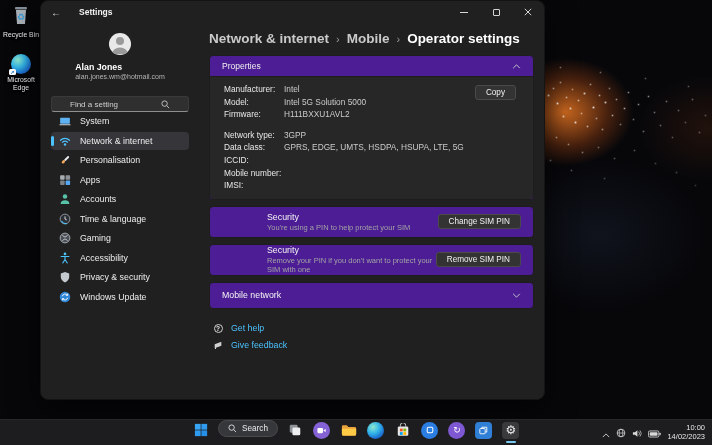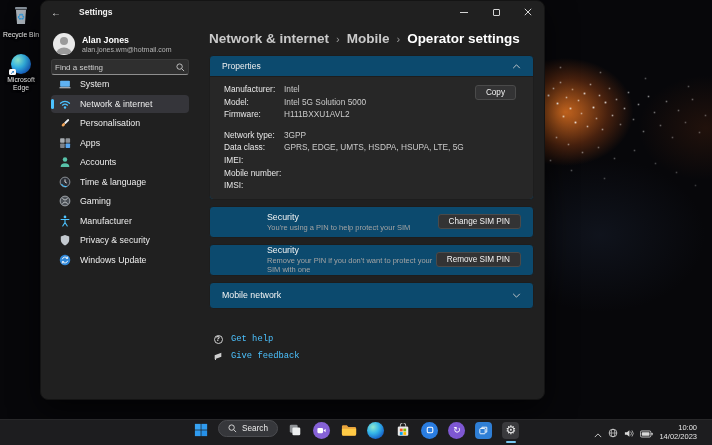--- a/index.html
+++ b/index.html
@@ -64,65 +64,65 @@
   .win-controls { margin-left:auto; display:flex; height:100%; }
   .wc { width:32px; display:flex; align-items:center; justify-content:center; }
   .wc-min i { display:block; width:8px; height:0; border-top:1px solid #d4d4d4; }
   .wc-max i { display:block; width:7px; height:7px; border:1px solid #d4d4d4; border-radius:1px; }
   .wc-close svg { display:block; }
 
   .win-body { flex:1; display:flex; min-height:0; }
 
   
   .sidebar { width:158px; flex:0 0 158px; padding:0 10px; }
-  .profile { margin-top:8px; display:flex; align-items:center; gap:7px; padding:2px; }
+  .profile { margin-top:8px; display:flex; align-items:center; gap:7px; padding:2px;flex-direction:column; }
   .avatar { width:22px; height:22px; border-radius:50%; background:#e9e9e9; overflow:hidden; flex:0 0 22px; }
   .p-name { font-size:8.8px; font-weight:bold; color:#fff; line-height:10px; }
   .p-email { font-size:7px; color:#b5b5b5; line-height:9px; }
-  .searchbox { margin-top:2px; height:16px; background:#2f2f2f; border:1px solid #3a3a3a; border-bottom:1px solid #8f8f8f;
-    border-radius:3px; display:flex; align-items:center; padding:0 3px; }
+  .searchbox { margin-top:13px; height:16px; background:#2f2f2f; border:1px solid #3a3a3a; border-bottom:1px solid #8f8f8f;
+    border-radius:3px; display:flex; align-items:center; padding:0 18px; }
   .searchbox input { flex:1; background:transparent; border:0; outline:0; color:#e0e0e0; font-size:8px; font-family:inherit; min-width:0; }
   .searchbox input::placeholder { color:#cfcfcf; }
   .nav { margin-top:0; }
   .nav-item { position:relative; height:18px; margin-bottom:1.5px; border-radius:4px; display:flex; align-items:center; padding:0 8px; }
   .nav-item.sel { background:#35353a; }
   .sel-pill { position:absolute; left:0; top:4px; width:2.6px; height:10px; border-radius:2px; background:#4cc2ff; }
   .nav-ico { width:12px; height:12px; margin-right:9px; flex:0 0 12px; display:flex; align-items:center; justify-content:center; }
   .nav-ico svg { display:block; }
   .nav-label { font-size:8.8px; color:#eeeeee; white-space:nowrap; }
 
   
   .main { flex:1; padding:0 10px; min-width:0; }
   .breadcrumb { margin:8px 0 9px 0; font-size:13.5px; font-weight:bold; display:flex; align-items:center; gap:7px; white-space:nowrap; }
   .bc-dim { color:#cacaca; }
   .bc-sep { color:#9a9a9a; font-size:11px; font-weight:normal; }
   .bc-cur { color:#ffffff; }
 
-  .card { background:#0c4a6e; border:1px solid #1d1d1d; border-radius:4px; margin-bottom:6px; }
+  .card { background:#4c1d95; border:1px solid #1d1d1d; border-radius:4px; margin-bottom:6px; }
   .exp-header { height:20px; display:flex; align-items:center; padding:0 12px; font-size:8.5px; color:#f0f0f0; }
   .exp-header .chev { margin-left:auto; }
   .exp-body { background:#272727; border-top:1px solid #1d1d1d; border-radius:0 0 4px 4px; padding:6px 12px 7px 14px; position:relative; }
   .prow { display:flex; font-size:8.3px; line-height:12.6px; }
   .prow .pl { width:60px; flex:0 0 60px; color:#e8e8e8; }
   .prow .pv { color:#cbcbcb; }
   .pgap { height:8px; }
   .btn { background:#333334; border:1px solid #4a4a4a; border-radius:3px; color:#f2f2f2;
     font-size:8.2px; font-family:inherit; padding:0 10px; height:15px; line-height:13px; white-space:nowrap; }
   .copy-btn { position:absolute; right:17px; top:8px; }
 
   .row-card { display:flex; align-items:center; padding:0 12px; }
   .rc-32 { height:32px; }
   .rc-27 { height:27px; }
   .rc-34 { height:34px; }
   .rc-text { min-width:0;margin-left:45px; }
   .rc-title { font-size:8.8px; color:#f5f5f5; line-height:11px; }
   .rc-sub { font-size:7.5px; color:#a3a3a3; line-height:9.5px; }
   .rc-right { margin-left:auto; display:flex; align-items:flex-start; }
 
-  .links { margin-top:24px; padding-left:4px;font-family:Liberation Mono, monospace; }
+  .links { margin-top:13px; padding-left:4px; }
   .link-row { display:flex; align-items:center; gap:8px; height:13px; margin-bottom:4px; }
   .link-ico { width:10px; display:flex; justify-content:center; }
   .link-label { font-size:8.8px; color:#4cc2ff; }
   .help-circ { width:9px; height:9px; border-radius:50%; border:1px solid #cfcfcf; color:#e8e8e8;
     font-size:6.5px; line-height:8px; text-align:center; font-weight:bold; }
 
   .chev svg { display:block; }
 
   
   .taskbar { position:absolute; left:0; right:0; bottom:0; height:26px; background:rgba(30,30,32,.97);
@@ -134,21 +134,21 @@
   .search-pill { height:17px; border-radius:9px; background:#36373b; border:1px solid #4a4b4f;
     display:flex; align-items:center; gap:5px; padding:0 9px; }
   .search-pill .sp-label { font-size:8.2px; color:#ececec; }
   .circle-app { width:17px; height:17px; border-radius:50%; display:flex; align-items:center; justify-content:center; }
   .sq-app { width:17px; height:17px; border-radius:4px; display:flex; align-items:center; justify-content:center; }
   .edge-task { background:radial-gradient(circle at 35% 30%, #8fe8cf 0%, #35b7e8 38%, #1b6fd0 70%, #123f8c 100%); }
   .app-glyph { color:#fff; font-size:9px; line-height:9px; }
   .settings-task { background:#3a3a3d; border-radius:4px; }
   .settings-task .gear { color:#e8e8e8; font-size:12px; line-height:12px; }
   .active-bar { position:absolute; left:50%; transform:translateX(-50%); bottom:-2.5px; width:10px; height:2px; border-radius:1px; background:#79c8f2; }
-  .tb-right { position:absolute; right:12px; top:0; height:100%; display:flex; align-items:center; gap:6px; }
+  .tb-right { position:absolute; right:4px; top:0; height:100%; display:flex; align-items:center; gap:6px; }
   .clock { text-align:right; color:#e6e6e6; font-size:7.5px; line-height:8.5px; padding-right:3px; }
 
   input { caret-color:transparent; }
 </style>
 </head>
 <body>
 
 <div class="screen">
   <div class="stars"></div>
 
@@ -281,21 +281,21 @@
               </span>
             <span class="nav-label">Gaming</span>
           </div>
           <div class="nav-item">
             <span class="nav-ico">
               <svg width="12" height="12" viewBox="0 0 16 16">
                 <circle cx="8" cy="2.6" r="1.8" fill="#4cc2ff"></circle>
                 <path d="M2.8 6 H13.2 M8 6 V10 M8 10 L5 14.6 M8 10 L11 14.6" stroke="#4cc2ff" stroke-width="1.5" fill="none" stroke-linecap="round"></path>
               </svg>
               </span>
-            <span class="nav-label">Manufacturer</span>
+            <span class="nav-label">Accessibility</span>
           </div>
           <div class="nav-item">
             <span class="nav-ico">
               <svg width="12" height="12" viewBox="0 0 16 16">
                 <path d="M8 1.2 L13.6 3.4 V8 C13.6 11.6 11 13.9 8 15.2 C5 13.9 2.4 11.6 2.4 8 V3.4 Z" fill="#c3c9cf"></path>
               </svg>
               </span>
             <span class="nav-label">Privacy &amp; security</span>
           </div>
           <div class="nav-item">
@@ -346,21 +346,21 @@
             <div class="pgap"></div>
             <div class="prow">
                 <span class="pl">Network type:</span>
                 <span class="pv">3GPP</span>
               </div>
             <div class="prow">
                 <span class="pl">Data class:</span>
                 <span class="pv">GPRS, EDGE, UMTS, HSDPA, HSUPA, LTE, 5G</span>
               </div>
             <div class="prow">
-                <span class="pl">IMEI:</span>
+                <span class="pl">ICCID:</span>
                 <span class="pv"></span>
               </div>
             <div class="prow">
                 <span class="pl">Mobile number:</span>
                 <span class="pv"></span>
               </div>
             <div class="prow">
                 <span class="pl">IMSI:</span>
                 <span class="pv"></span>
               </div>

